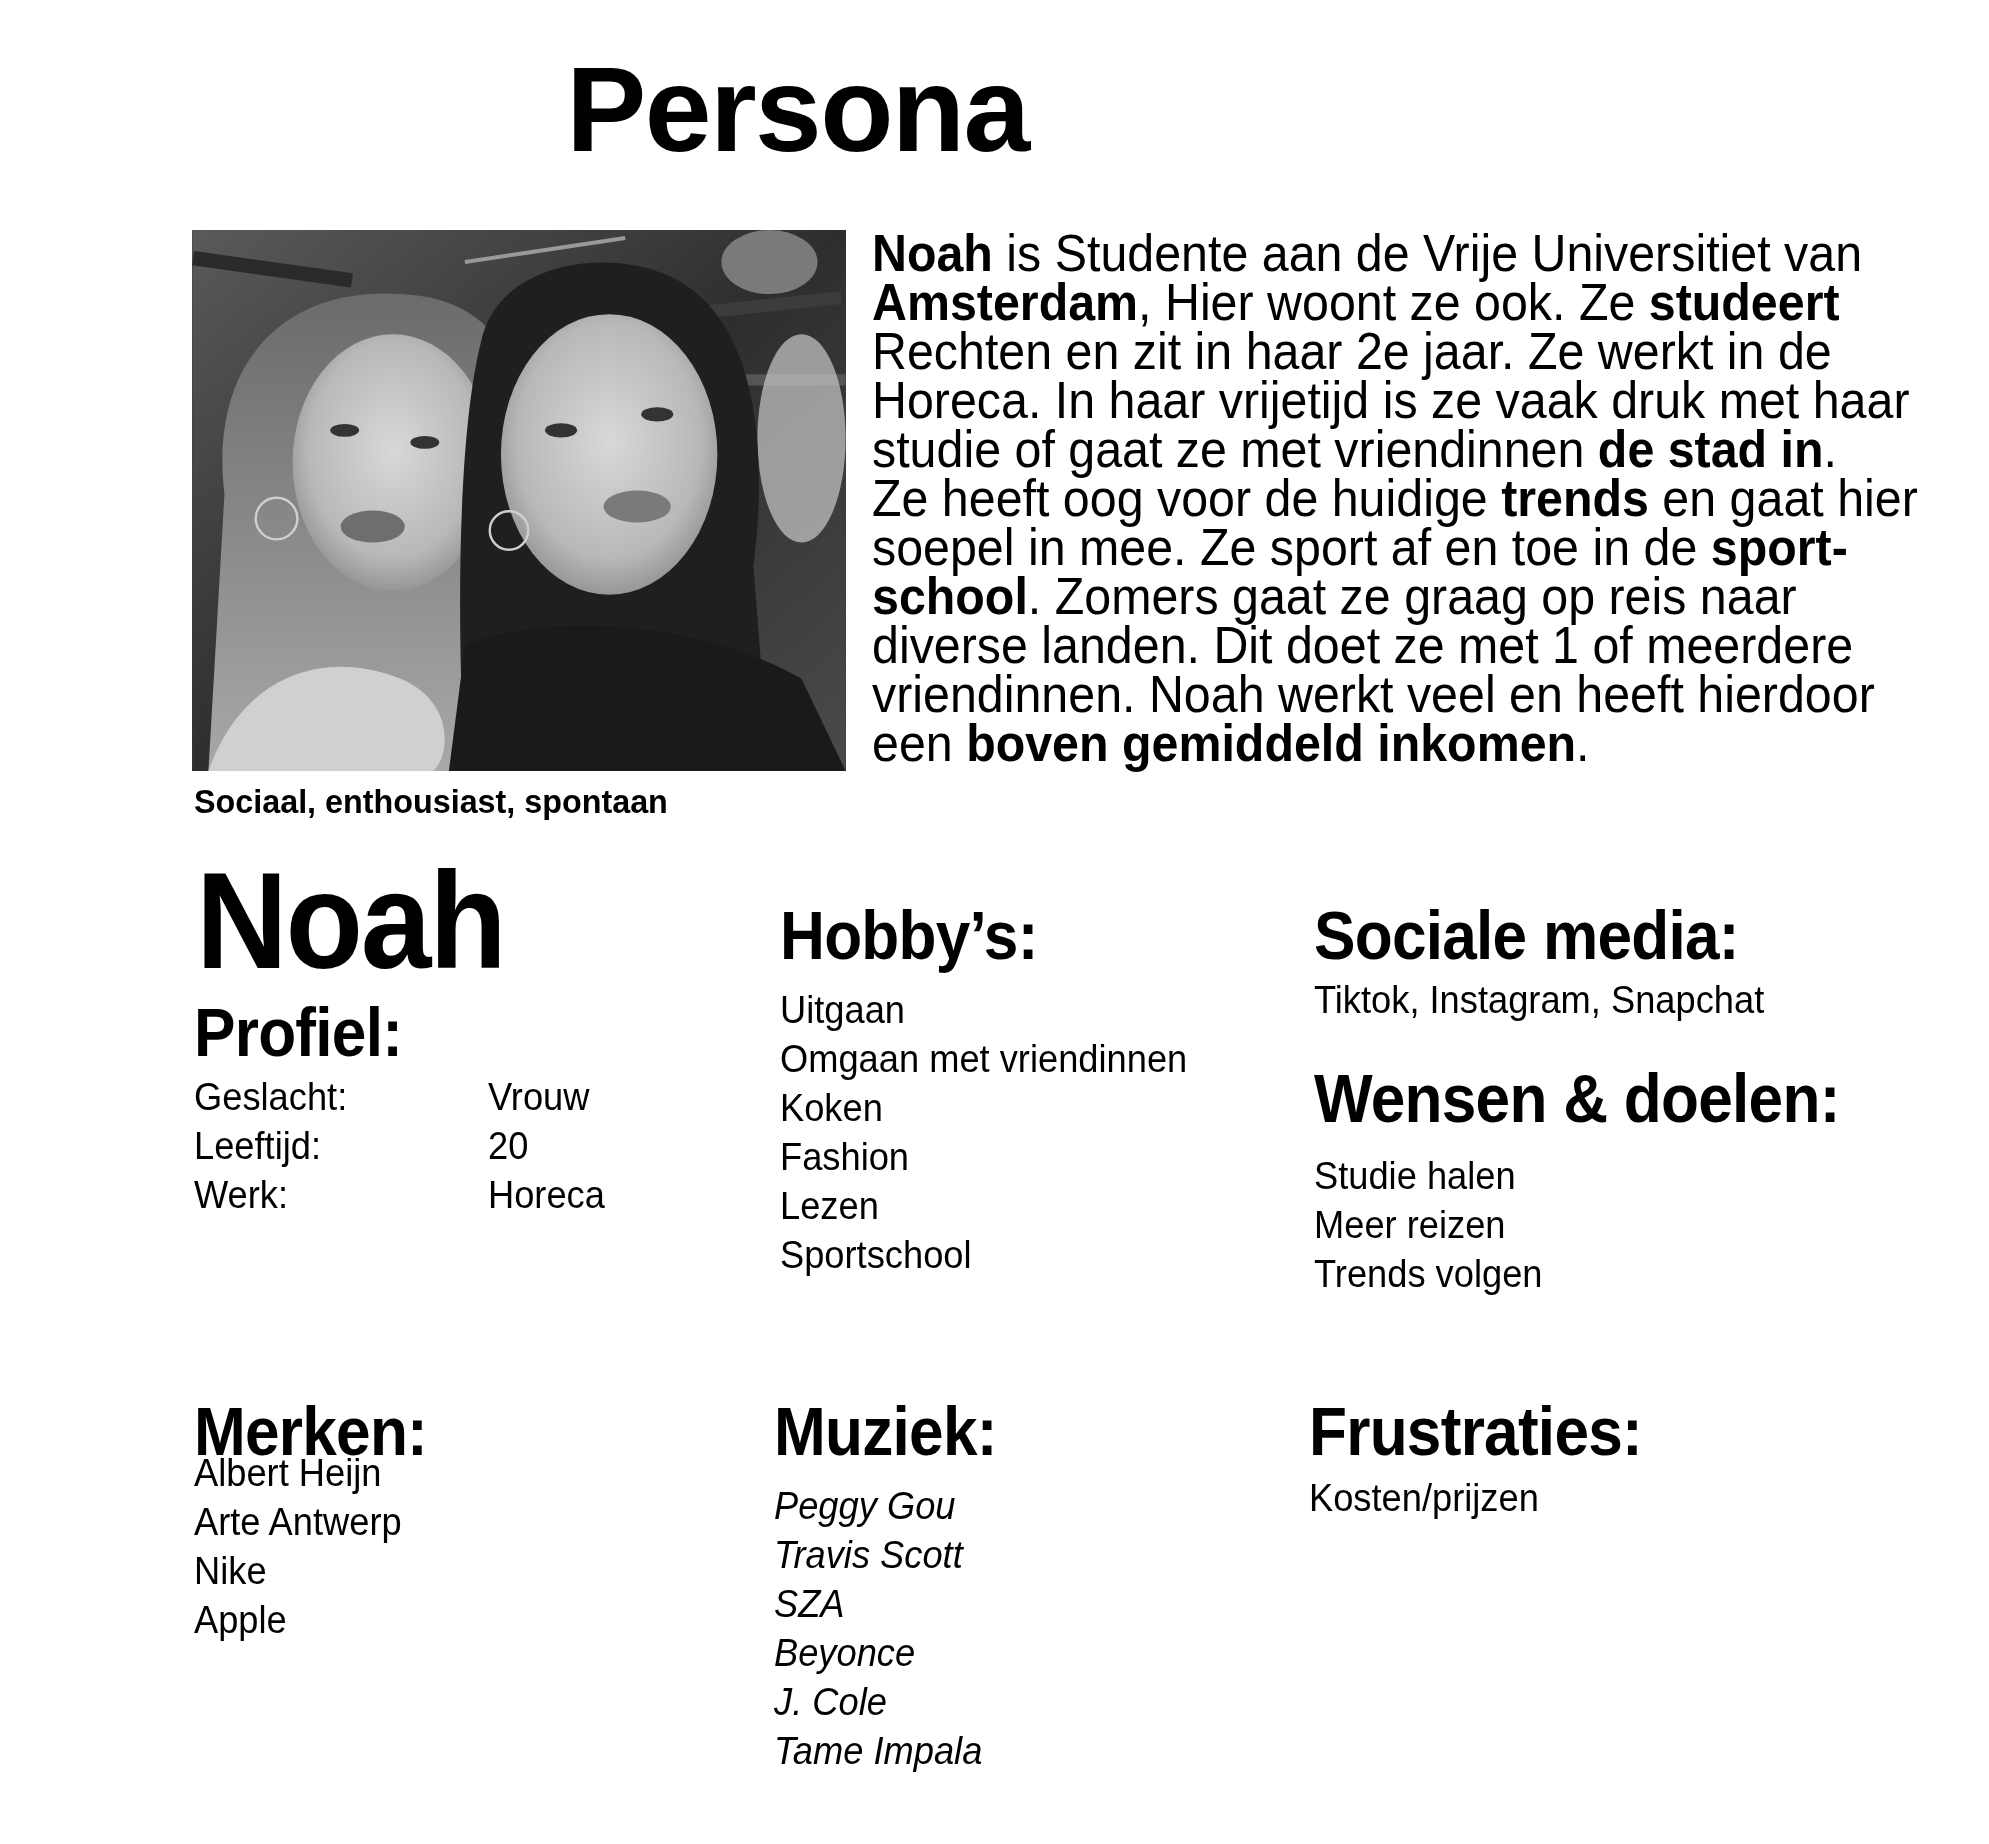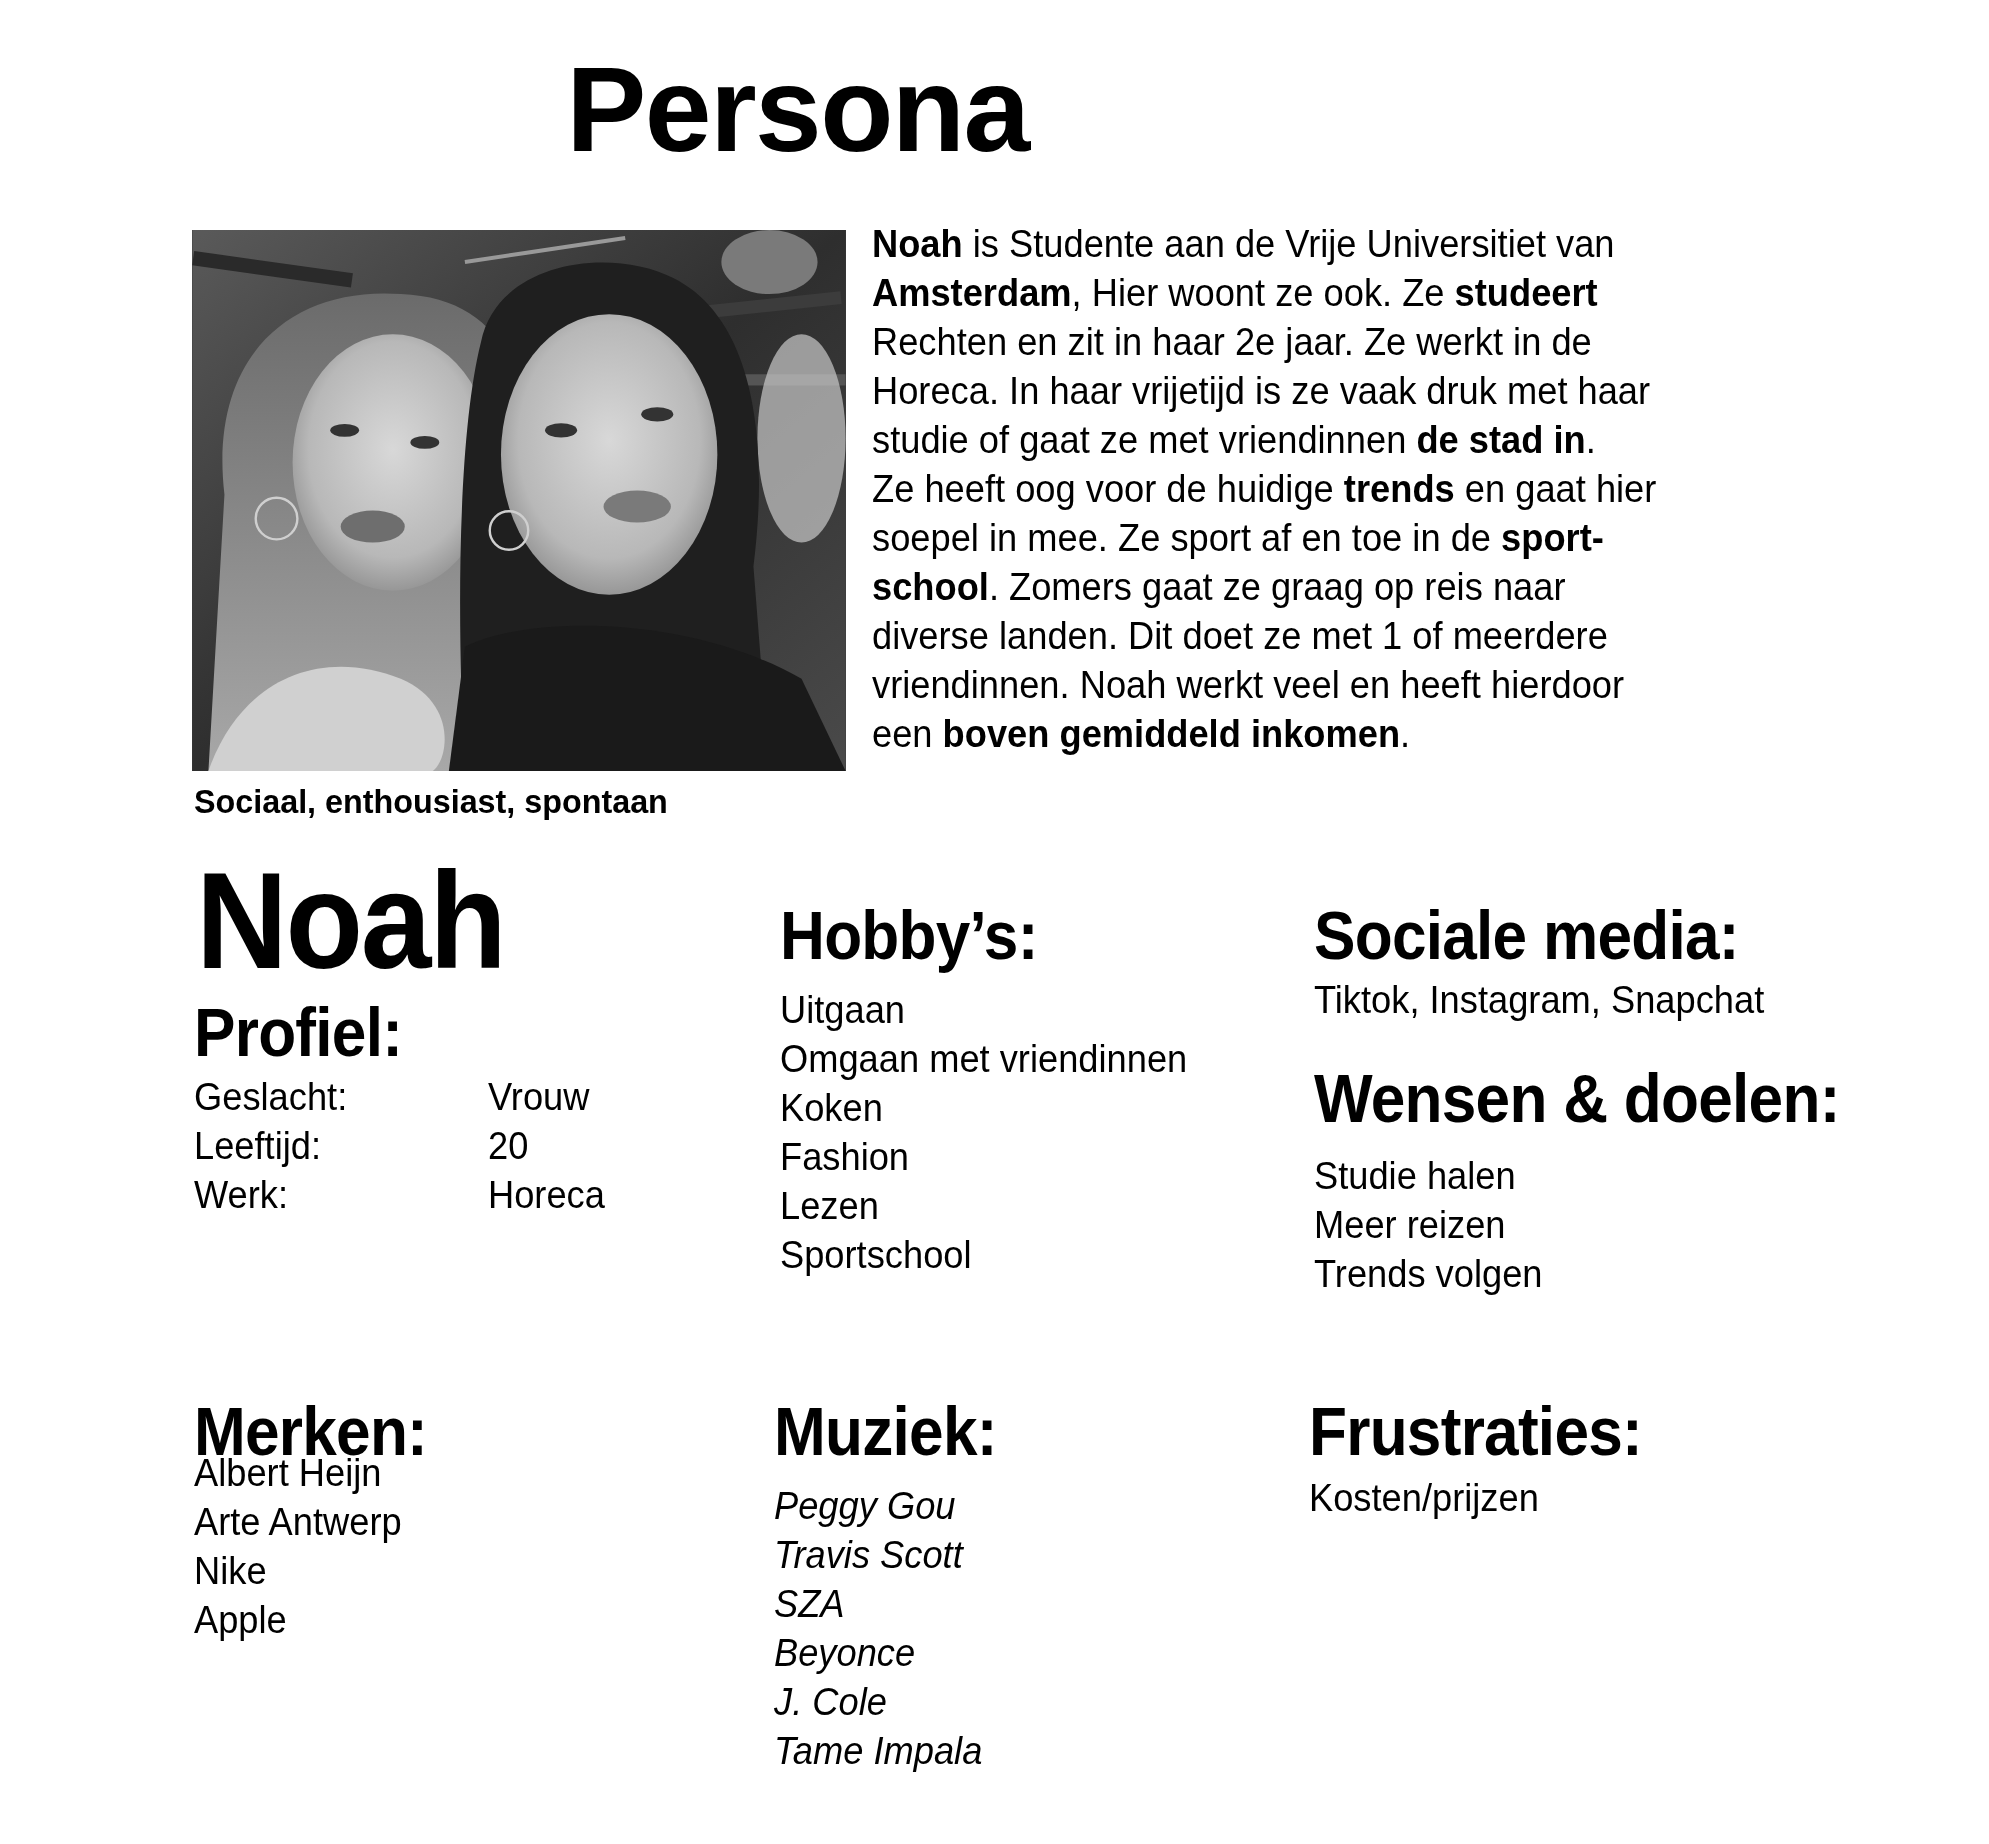--- a/index.html
+++ b/index.html
@@ -2,21 +2,21 @@
 <html style="font-size:13px"><head>
 <meta charset="utf-8">
 <style>
   html, body { margin: 0; padding: 0; background: #ffffff; }
   body { width: 1989px; height: 1845px; position: relative; overflow: hidden;
          font-family: "Liberation Sans", sans-serif; color: #000000; }
   .abs { position: absolute; white-space: nowrap; line-height: 1; transform-origin: left top; }
   .title { font-weight: 700; font-size: 120px; left: 0; width: 1595px; text-align: center; letter-spacing: -1.6px; }
   .photo { position: absolute; left: 192px; top: 230px; width: 654px; height: 541px; overflow: hidden; background: #3a3a3a; }
   .caption { font-weight: 700; font-size: 34px; transform: scaleX(0.95); }
-  .para { position: absolute; left: 872px; top: 219px; width: 962px; font-size: 39px; line-height: 49px; }
+  .para { position: absolute; left: 872px; top: 229px; width: 962px; font-size: 52px; line-height: 49px; }
   .para .line { display: block; white-space: nowrap; transform: scaleX(0.93); transform-origin: left top; }
   .para b { font-weight: 700; }
   .name { font-weight: 700; font-size: 138px; letter-spacing: -2.4px; transform: scaleX(0.92); }
   .h { font-weight: 700; font-size: 69px; letter-spacing: -0.8px; transform: scaleX(0.9); }
   .list { position: absolute; font-size: 39px; line-height: 49px; }
   .list .item { display: block; white-space: nowrap; transform: scaleX(0.93); transform-origin: left top; }
   .ptable { position: absolute; left: 194px; font-size: 39px; line-height: 49px; }
   .prow { display: flex; white-space: nowrap; }
   .plabel { width: 294px; display: inline-block; transform: scaleX(0.93); transform-origin: left top; }
   .pval { display: inline-block; transform: scaleX(0.93); transform-origin: left top; }

